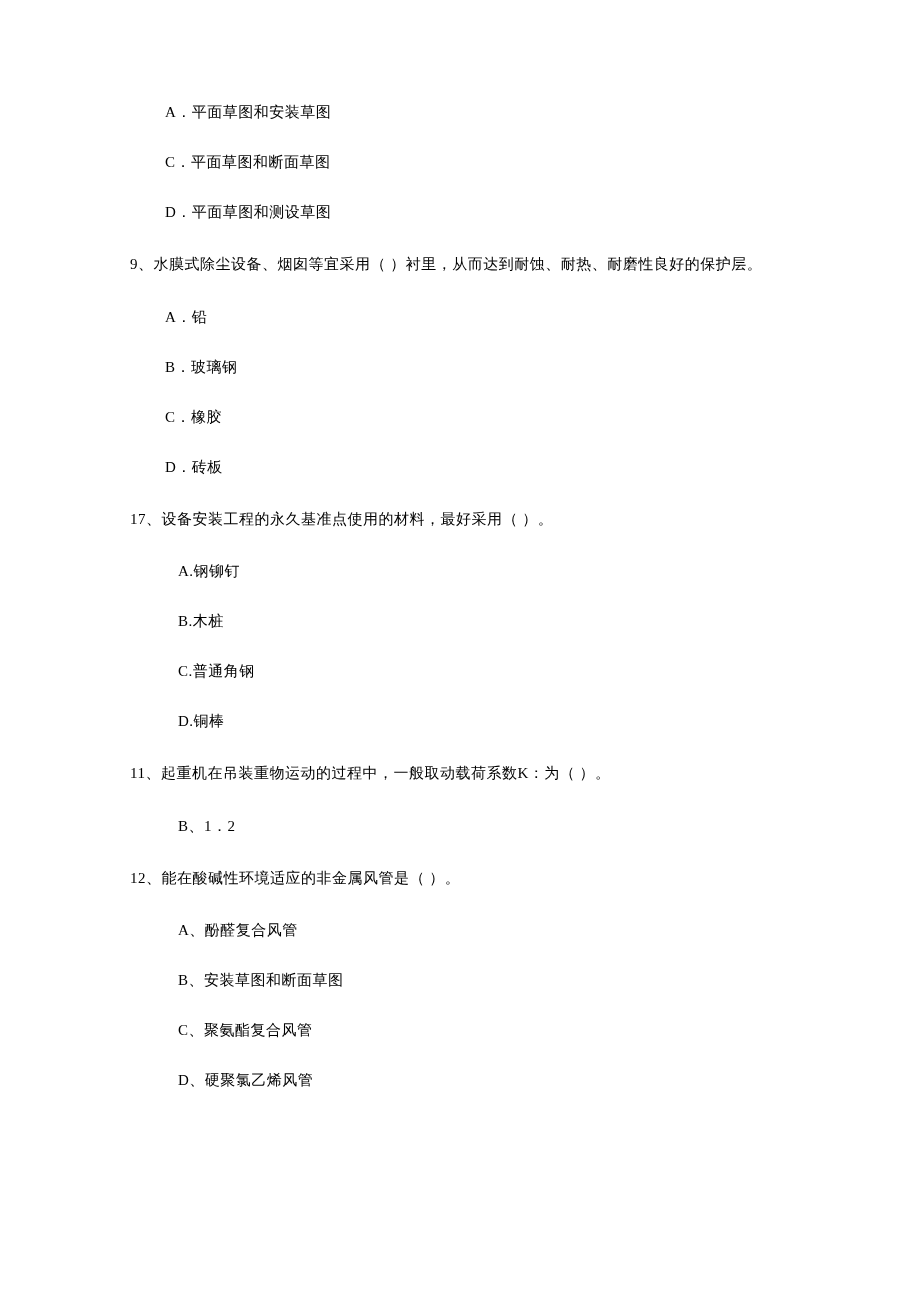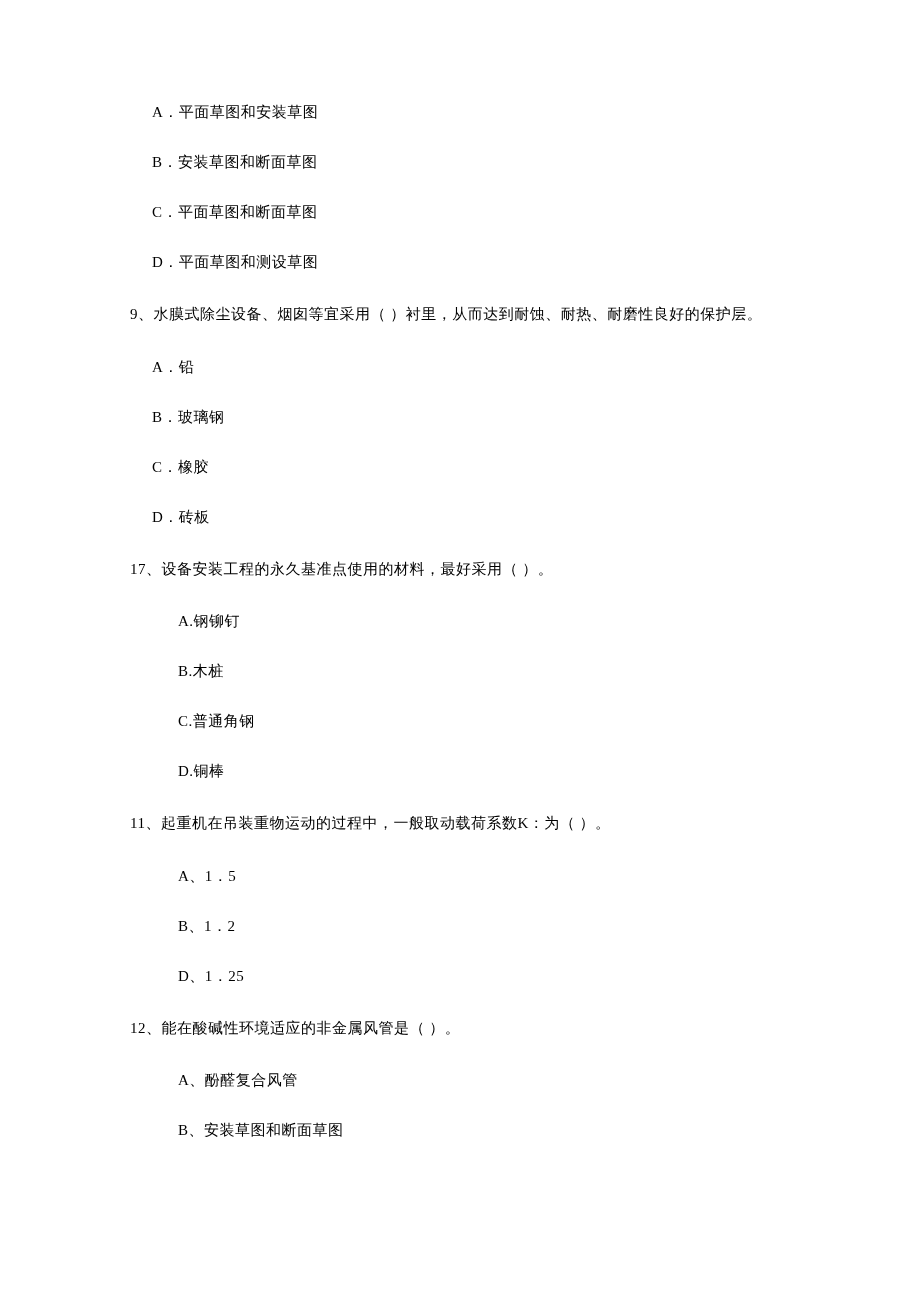--- a/index.html
+++ b/index.html
@@ -15,21 +15,21 @@
       background: #fff;
       width: 920px;
       min-height: 1302px;
       padding: 0;
       position: relative;
     }
     .page-content {
       padding: 100px 130px 60px 130px;
     }
     .option {
-      margin-left: 22px;
+      margin-left: 35px;
       margin-bottom: 26px;
       letter-spacing: 0.5px;
     }
     .option-tight {
       margin-left: 48px;
       margin-bottom: 26px;
       letter-spacing: 0.5px;
     }
     .question {
       margin-bottom: 26px;
@@ -40,21 +40,20 @@
       margin-bottom: 8px;
     }
   </style>
 </head>
 <body>
 
 <div class="page-content">
 
   <div class="question-block">
     <div class="option">A．平面草图和安装草图</div>
-    <div class="option">B．安装草图和断面草图</div>
     <div class="option">C．平面草图和断面草图</div>
     <div class="option">D．平面草图和测设草图</div>
   </div>
 
   <div class="question-block">
     <div class="question">9、水膜式除尘设备、烟囱等宜采用（    ）衬里，从而达到耐蚀、耐热、耐磨性良好的保护层。</div>
     <div class="option">A．铅</div>
     <div class="option">B．玻璃钢</div>
     <div class="option">C．橡胶</div>
     <div class="option">D．砖板</div>
@@ -63,24 +62,24 @@
   <div class="question-block">
     <div class="question">17、设备安装工程的永久基准点使用的材料，最好采用（    ）。</div>
     <div class="option-tight">A.钢铆钉</div>
     <div class="option-tight">B.木桩</div>
     <div class="option-tight">C.普通角钢</div>
     <div class="option-tight">D.铜棒</div>
   </div>
 
   <div class="question-block">
     <div class="question">11、起重机在吊装重物运动的过程中，一般取动载荷系数K：为（    ）。</div>
-    <div class="option-tight">A、1．5</div>
     <div class="option-tight">B、1．2</div>
-    <div class="option-tight">D、1．25</div>
   </div>
 
   <div class="question-block">
     <div class="question">12、能在酸碱性环境适应的非金属风管是（    ）。</div>
     <div class="option-tight">A、酚醛复合风管</div>
     <div class="option-tight">B、安装草图和断面草图</div>
+    <div class="option-tight">C、聚氨酯复合风管</div>
+    <div class="option-tight">D、硬聚氯乙烯风管</div>
   </div>
 
 </div>
 
 </body></html>

